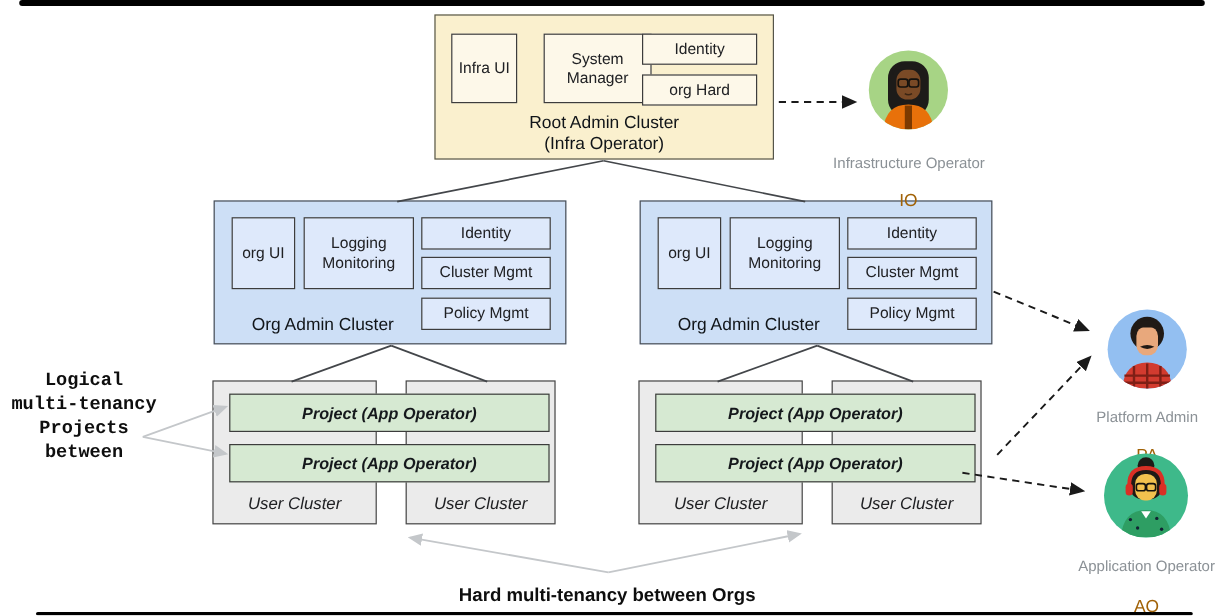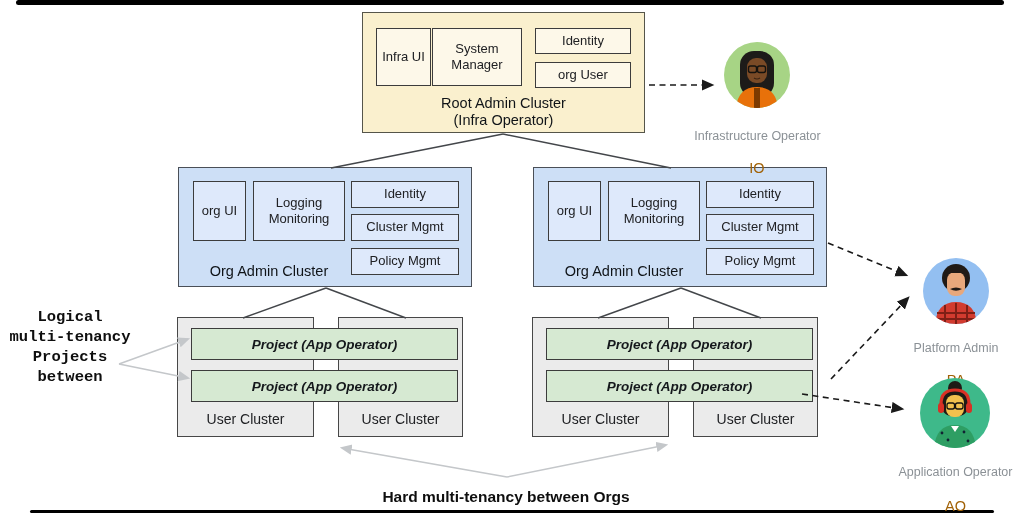--- a/index.html
+++ b/index.html
@@ -22,21 +22,21 @@
     border:1.3px solid #3c3c3c; display:flex; align-items:center; justify-content:center;
     text-align:center; font-size:13px; line-height:1.25; color:#202124; padding:0 5px;
   }
   .root-comp { background:#FDF8E9; }
   .org-comp  { background:#DEE9FB; }
 
   .cluster-label { font-weight:normal; font-size:14.5px; color:#101418; text-align:center; line-height:17px; }
 
   
   .user-box { background:#EBEBEB; border:1.4px solid #474747; }
-  .user-box-label { font-size:14px; color:#202124; text-align:center; }
+  .user-box-label { font-size:14px; color:#202124; text-align:center;font-style:italic; }
   .project-bar {
     background:#D6E9D2; border:1.3px solid #3c3c3c; display:flex; align-items:center;
     justify-content:center; font-weight:bold; font-size:13.5px; color:#15181c;font-style:italic;
   }
 
   
   .caption { font-weight:bold; font-size:15.5px; color:#0e0e0e; text-align:center; line-height:20px; }
   .caption span { display:block; }
 
   
@@ -49,23 +49,23 @@
 </head>
 <body>
 
 <div id="canvas">
 
   <div class="abs edge-bar" style="left:16px; top:0; width:988px; height:5px;"></div>
   <div class="abs edge-bar" style="left:30px; top:510px; width:964px; height:3px;"></div>
 
   <div class="abs cluster root-cluster" style="left:362px; top:12px; width:283px; height:121px;">
     <div class="abs comp root-comp" style="left:13px; top:15px; width:55px; height:58px;">Infra UI</div>
-    <div class="abs comp root-comp" style="left:69px; top:15px; width:90px; height:58px;">System Manager</div>
+    <div class="abs comp root-comp" style="left:90px; top:15px; width:90px; height:58px;">System Manager</div>
     <div class="abs comp root-comp" style="left:172px; top:15px; width:96px; height:26px;">Identity</div>
-    <div class="abs comp root-comp" style="left:172px; top:49px; width:96px; height:26px;">org User</div>
+    <div class="abs comp root-comp" style="left:172px; top:49px; width:96px; height:26px;">org Hard</div>
     <div class="abs cluster-label" style="left:0; right:0; top:82px;">
       <span style="display:block;">Root Admin Cluster</span>
       <span style="display:block;">(Infra Operator)</span>
     </div>
   </div>
 
   <div class="abs cluster org-cluster" style="left:178px; top:167px; width:294px; height:120px;">
     <div class="abs comp org-comp" style="left:14px; top:13px; width:53px; height:60px;">org UI</div>
     <div class="abs comp org-comp" style="left:74px; top:13px; width:92px; height:60px;">Logging Monitoring</div>
     <div class="abs comp org-comp" style="left:172px; top:13px; width:108px; height:27px;">Identity</div>

